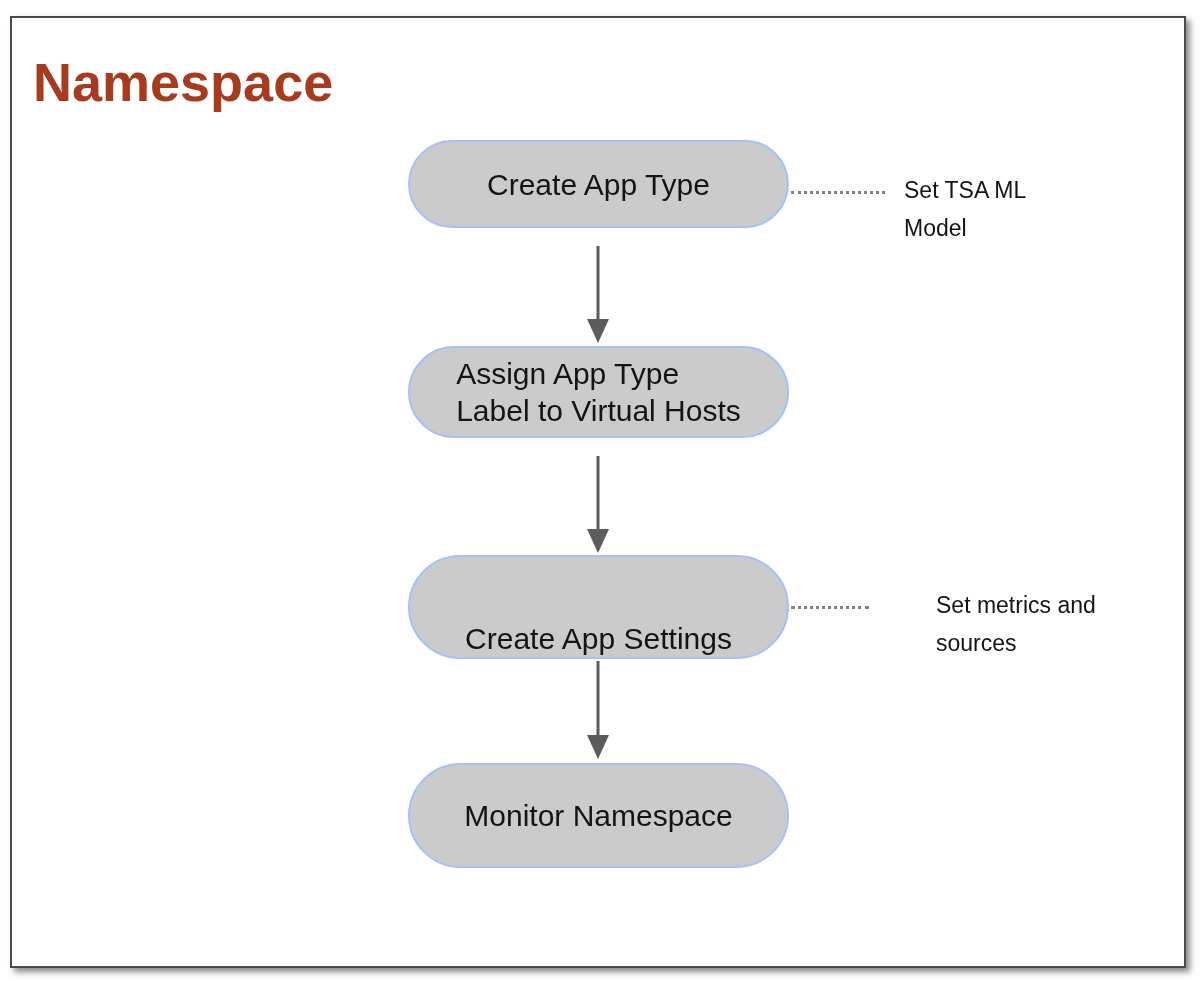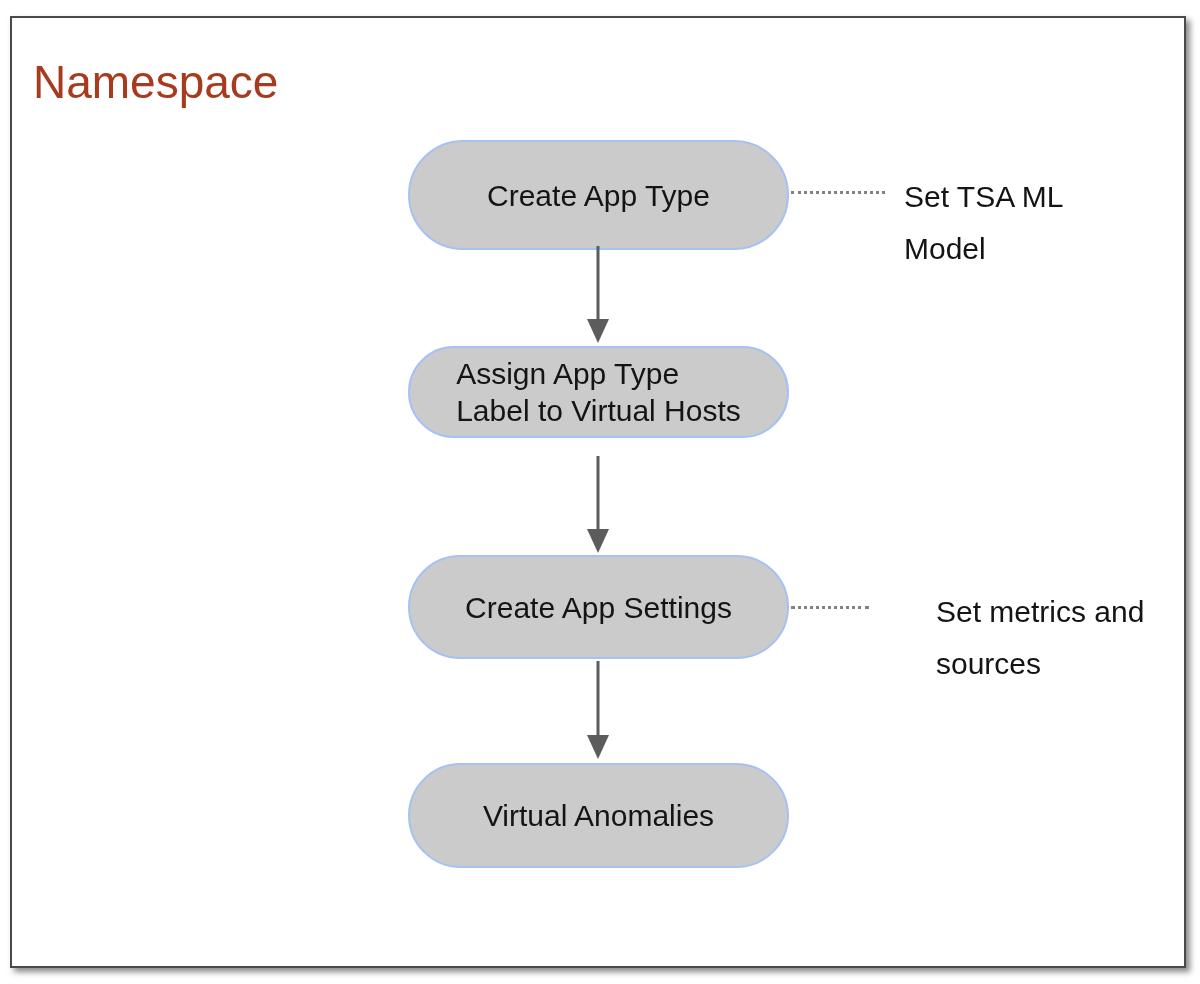--- a/index.html
+++ b/index.html
@@ -28,23 +28,23 @@
     border: 2.5px solid var(--frame-border, #4a4a4a);
     box-shadow: 4px 4px 6px rgba(40, 40, 40, 0.55);
   }
 
   
   .title {
     position: absolute;
     left: 33px;
     top: 57px;
     margin: 0;
-    font-size: 46px;
+    font-size: 54px;
     line-height: 50px;
-    font-weight: 400;
+    font-weight: 700;
     color: var(--title, #a63b1e);
   }
 
   
   .node {
     position: absolute;
     left: 408px;
     width: 381px;
     box-sizing: border-box;
     background: var(--node-fill, #cbcbcb);
@@ -54,23 +54,23 @@
     align-items: center;
     justify-content: center;
   }
   .node-label {
     font-size: 30px;
     line-height: 37px;
     text-align: left;
     white-space: pre-line;
     color: var(--text, #141414);
   }
-  .node-1 { top: 140px; height: 110px; }
+  .node-1 { top: 140px; height: 88px; }
   .node-2 { top: 346px; height: 92px; }
-  .node-3 { top: 555px; height: 104px; }
+  .node-3 { top: 555px; height: 104px; align-items: flex-end; }
   .node-4 { top: 763px; height: 105px; }
 
   
   .arrow {
     position: absolute;
     left: 587px;
     width: 22px;
   }
   .arrow::before {            
     content: "";
@@ -103,22 +103,22 @@
     position: absolute;
     height: 0;
     border-top: 3px dotted var(--dotted-line, #828282);
   }
   .dotted-1 { left: 791px; top: 191px; width: 94px; }
   .dotted-2 { left: 791px; top: 606px; width: 78px; }
 
   
   .annotation {
     position: absolute;
-    font-size: 30px;
-    line-height: 52px;
+    font-size: 23px;
+    line-height: 38px;
     white-space: pre-line;
     color: var(--text, #141414);
   }
   .annotation-1 { left: 904px; top: 171px; }
   .annotation-2 { left: 895px; top: 586px; margin-left: 41px; }
 </style>
 </head>
 <body style="--title: #a63b1e; --text: #141414; --node-fill: #cbcbcb; --node-border: #a4c2f4; --arrow: #5c5c5c; --dotted-line: #828282; --frame-border: #4a4a4a;">
 
 <div class="frame"></div>
@@ -138,21 +138,21 @@
 
 <div class="arrow arrow-2"></div>
 
 <div class="node node-3">
   <span class="node-label">Create App Settings</span>
 </div>
 
 <div class="arrow arrow-3"></div>
 
 <div class="node node-4">
-  <span class="node-label">Virtual Anomalies</span>
+  <span class="node-label">Monitor Namespace</span>
 </div>
 
 <div class="dotted dotted-1"></div>
 <div class="annotation annotation-1">Set TSA ML
 Model</div>
 
 <div class="dotted dotted-2"></div>
 <div class="annotation annotation-2">Set metrics and
 sources</div>
 

